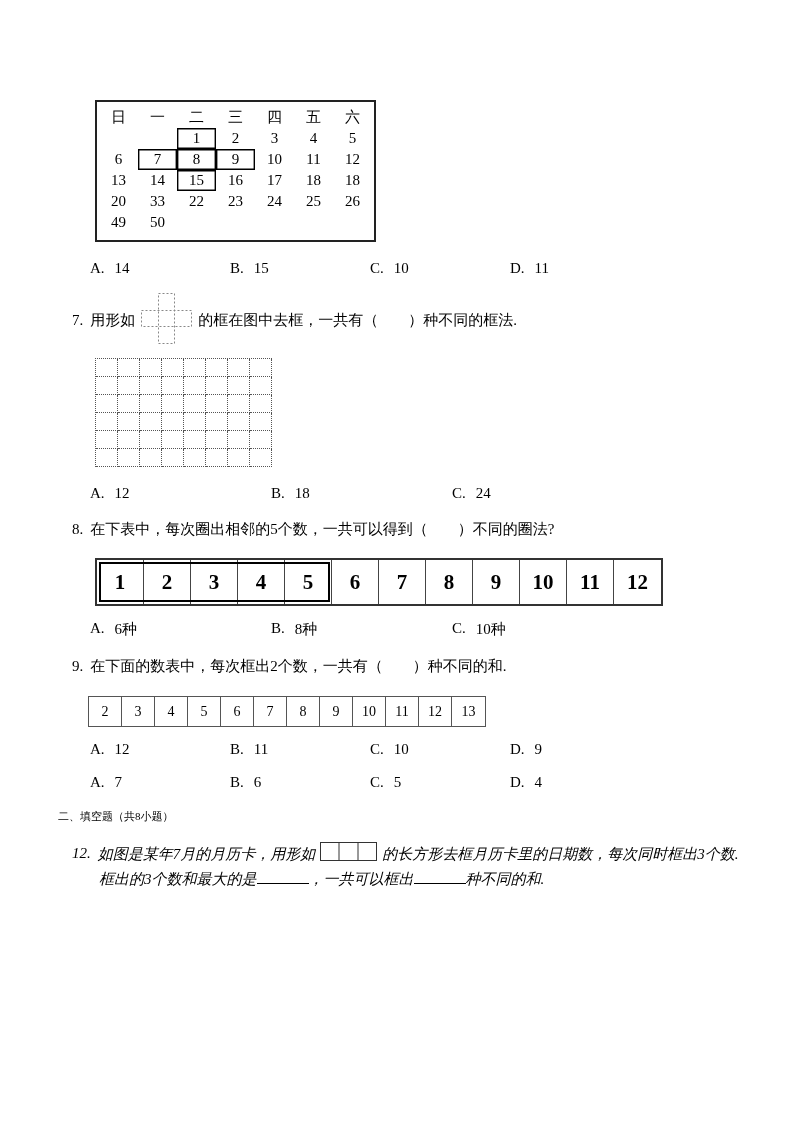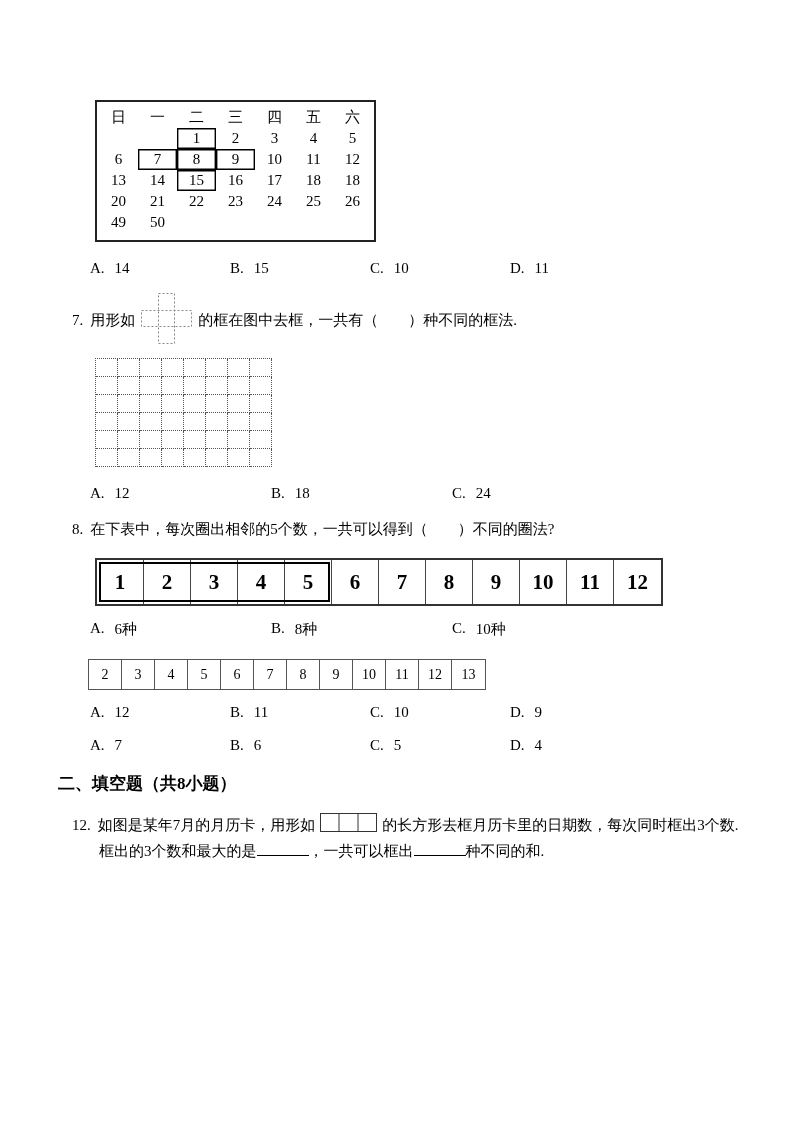--- a/index.html
+++ b/index.html
@@ -2,21 +2,21 @@
 <html><head>
 <meta charset="utf-8">
 <style>
   *{box-sizing:border-box;margin:0;padding:0;}
   body{width:793px;height:1122px;background:#ffffff;color:#000;
        font-family:"Liberation Serif","DejaVu Serif",serif;font-size:15px;}
   .page{padding:100px 48px 40px 58px;}
 
   p.q{margin:4px 0 13px 14px;line-height:1.55;}
   .qnum{margin-right:7px;}
-  .hang{padding-left:27px;text-indent:-27px;}
+  .hang{padding-left:27px;text-indent:-27px;font-style:italic;}
   .mb20{margin-bottom:20px;}
 
   .options{display:flex;margin:0 0 16px 32px;}
   .options .opt{display:flex;}
   .opts4 .opt{width:140px;}
   .opts3 .opt{width:181px;}
   .opt-label{margin-right:10px;}
 
   
   .calendar{display:inline-block;border:2px solid #222;padding:5px 2px 7px;margin:0 0 18px 37px;}
@@ -36,21 +36,21 @@
   .strip8{position:relative;display:inline-flex;border:2px solid #333;margin:4px 0 14px 37px;}
   .cell8{width:47px;height:44px;line-height:44px;text-align:center;font-weight:bold;font-size:21px;border-right:1px solid #444;}
   .cell8:last-child{border-right:none;}
   .groupbox{position:absolute;left:2px;top:2px;bottom:2px;width:231px;border:2px solid #000;}
 
   
   .strip9{display:inline-flex;border:1px solid #555;margin:4px 0 14px 30px;}
   .cell9{width:33px;height:29px;line-height:29px;text-align:center;font-size:14px;border-right:1px solid #555;}
   .cell9:last-child{border-right:none;}
 
-  .section{font-weight:bold;margin:18px 0 18px 0;font-size:17px;}
+  .section{font-weight:normal;margin:18px 0 18px 0;font-size:11px;}
   .blank{display:inline-block;width:52px;border-bottom:1px solid #000;height:14px;vertical-align:baseline;}
   .figinline{vertical-align:middle;margin:0 5px;}
 </style>
 </head>
 <body>
 
 <div class="page">
 
   
   <div class="calendar"><div class="cal-row">
@@ -80,21 +80,21 @@
       </div><div class="cal-row">
         <div class="cal-cell">13</div>
         <div class="cal-cell">14</div>
         <div class="cal-cell boxed">15</div>
         <div class="cal-cell">16</div>
         <div class="cal-cell">17</div>
         <div class="cal-cell">18</div>
         <div class="cal-cell">18</div>
       </div><div class="cal-row">
         <div class="cal-cell">20</div>
-        <div class="cal-cell">21</div>
+        <div class="cal-cell">33</div>
         <div class="cal-cell">22</div>
         <div class="cal-cell">23</div>
         <div class="cal-cell">24</div>
         <div class="cal-cell">25</div>
         <div class="cal-cell">26</div>
       </div><div class="cal-row">
         <div class="cal-cell">49</div>
         <div class="cal-cell">50</div>
         <div class="cal-cell"></div>
         <div class="cal-cell"></div>
@@ -237,20 +237,23 @@
         <div class="opt-label">B.</div>
         <div class="opt-value">8种</div>
       </div>
       <div class="opt">
         <div class="opt-label">C.</div>
         <div class="opt-value">10种</div>
       </div>
     </div>
 
   
+  <p class="q">
+    <span class="qnum">9.</span><span>在下面的数表中，每次框出2个数，一共有（　　）种不同的和.</span>
+  </p>
 
   <div>
     <div class="strip9">
         <div class="cell9">2</div>
         <div class="cell9">3</div>
         <div class="cell9">4</div>
         <div class="cell9">5</div>
         <div class="cell9">6</div>
         <div class="cell9">7</div>
         <div class="cell9">8</div>

